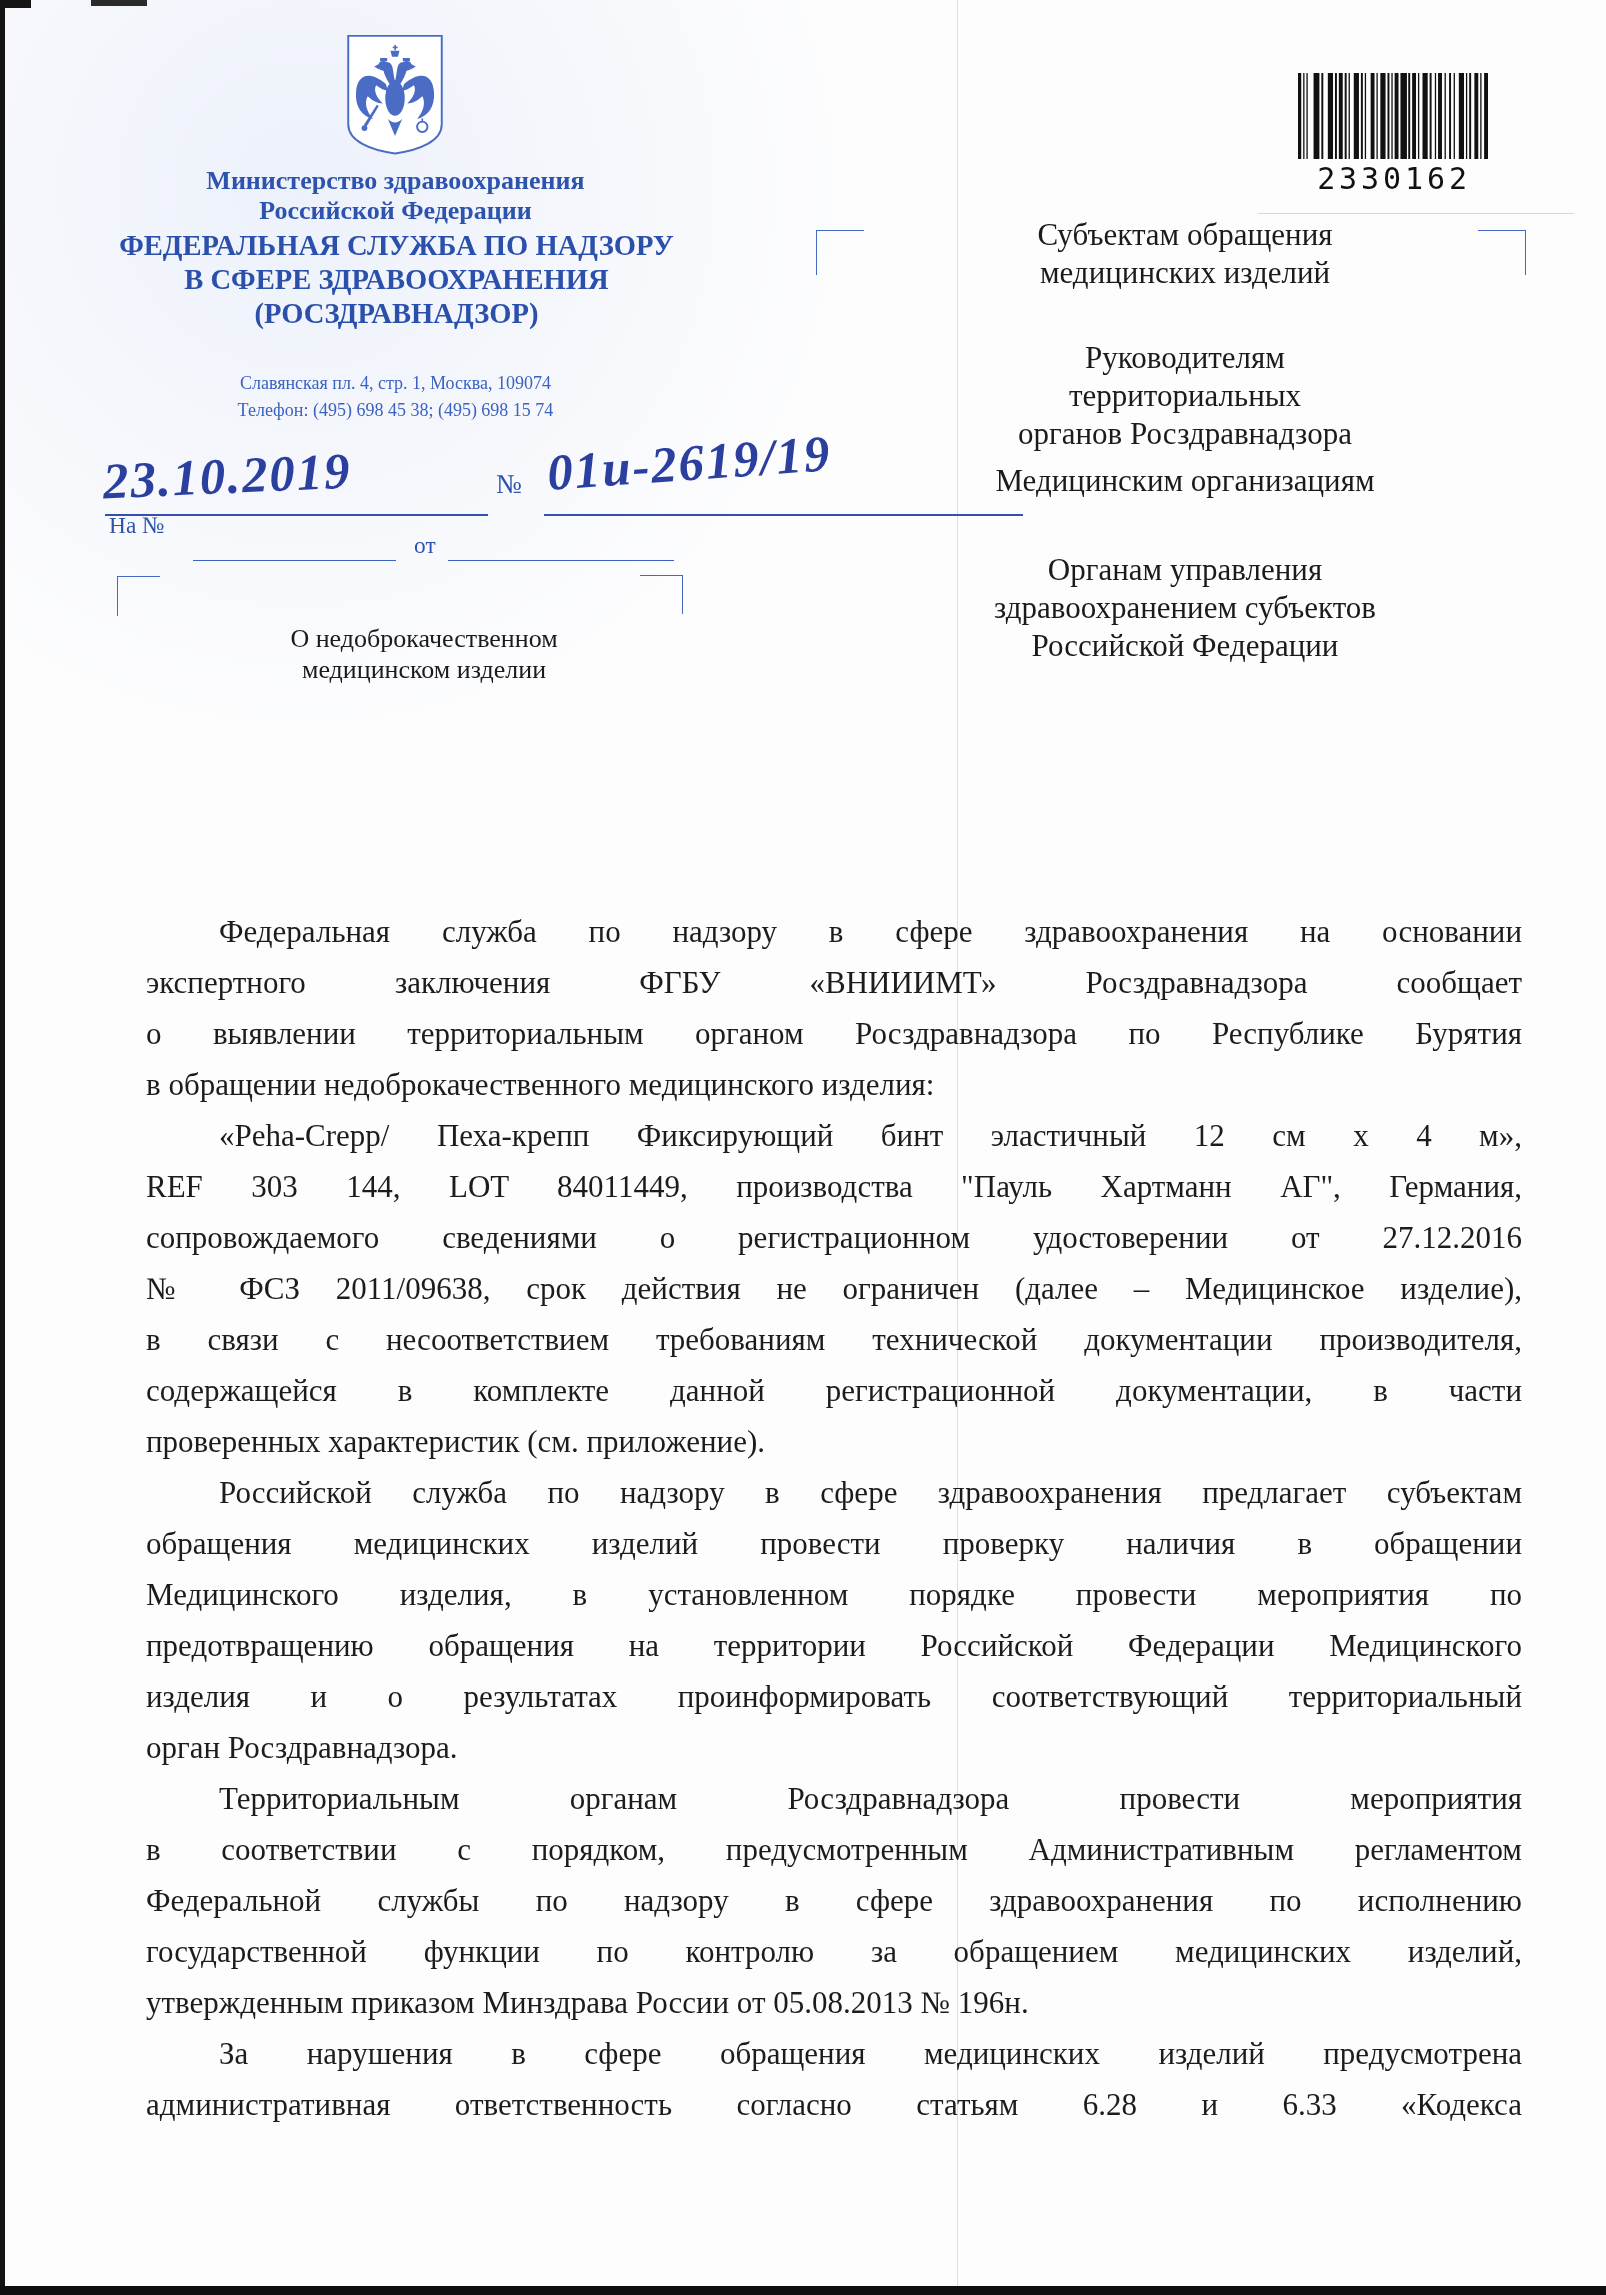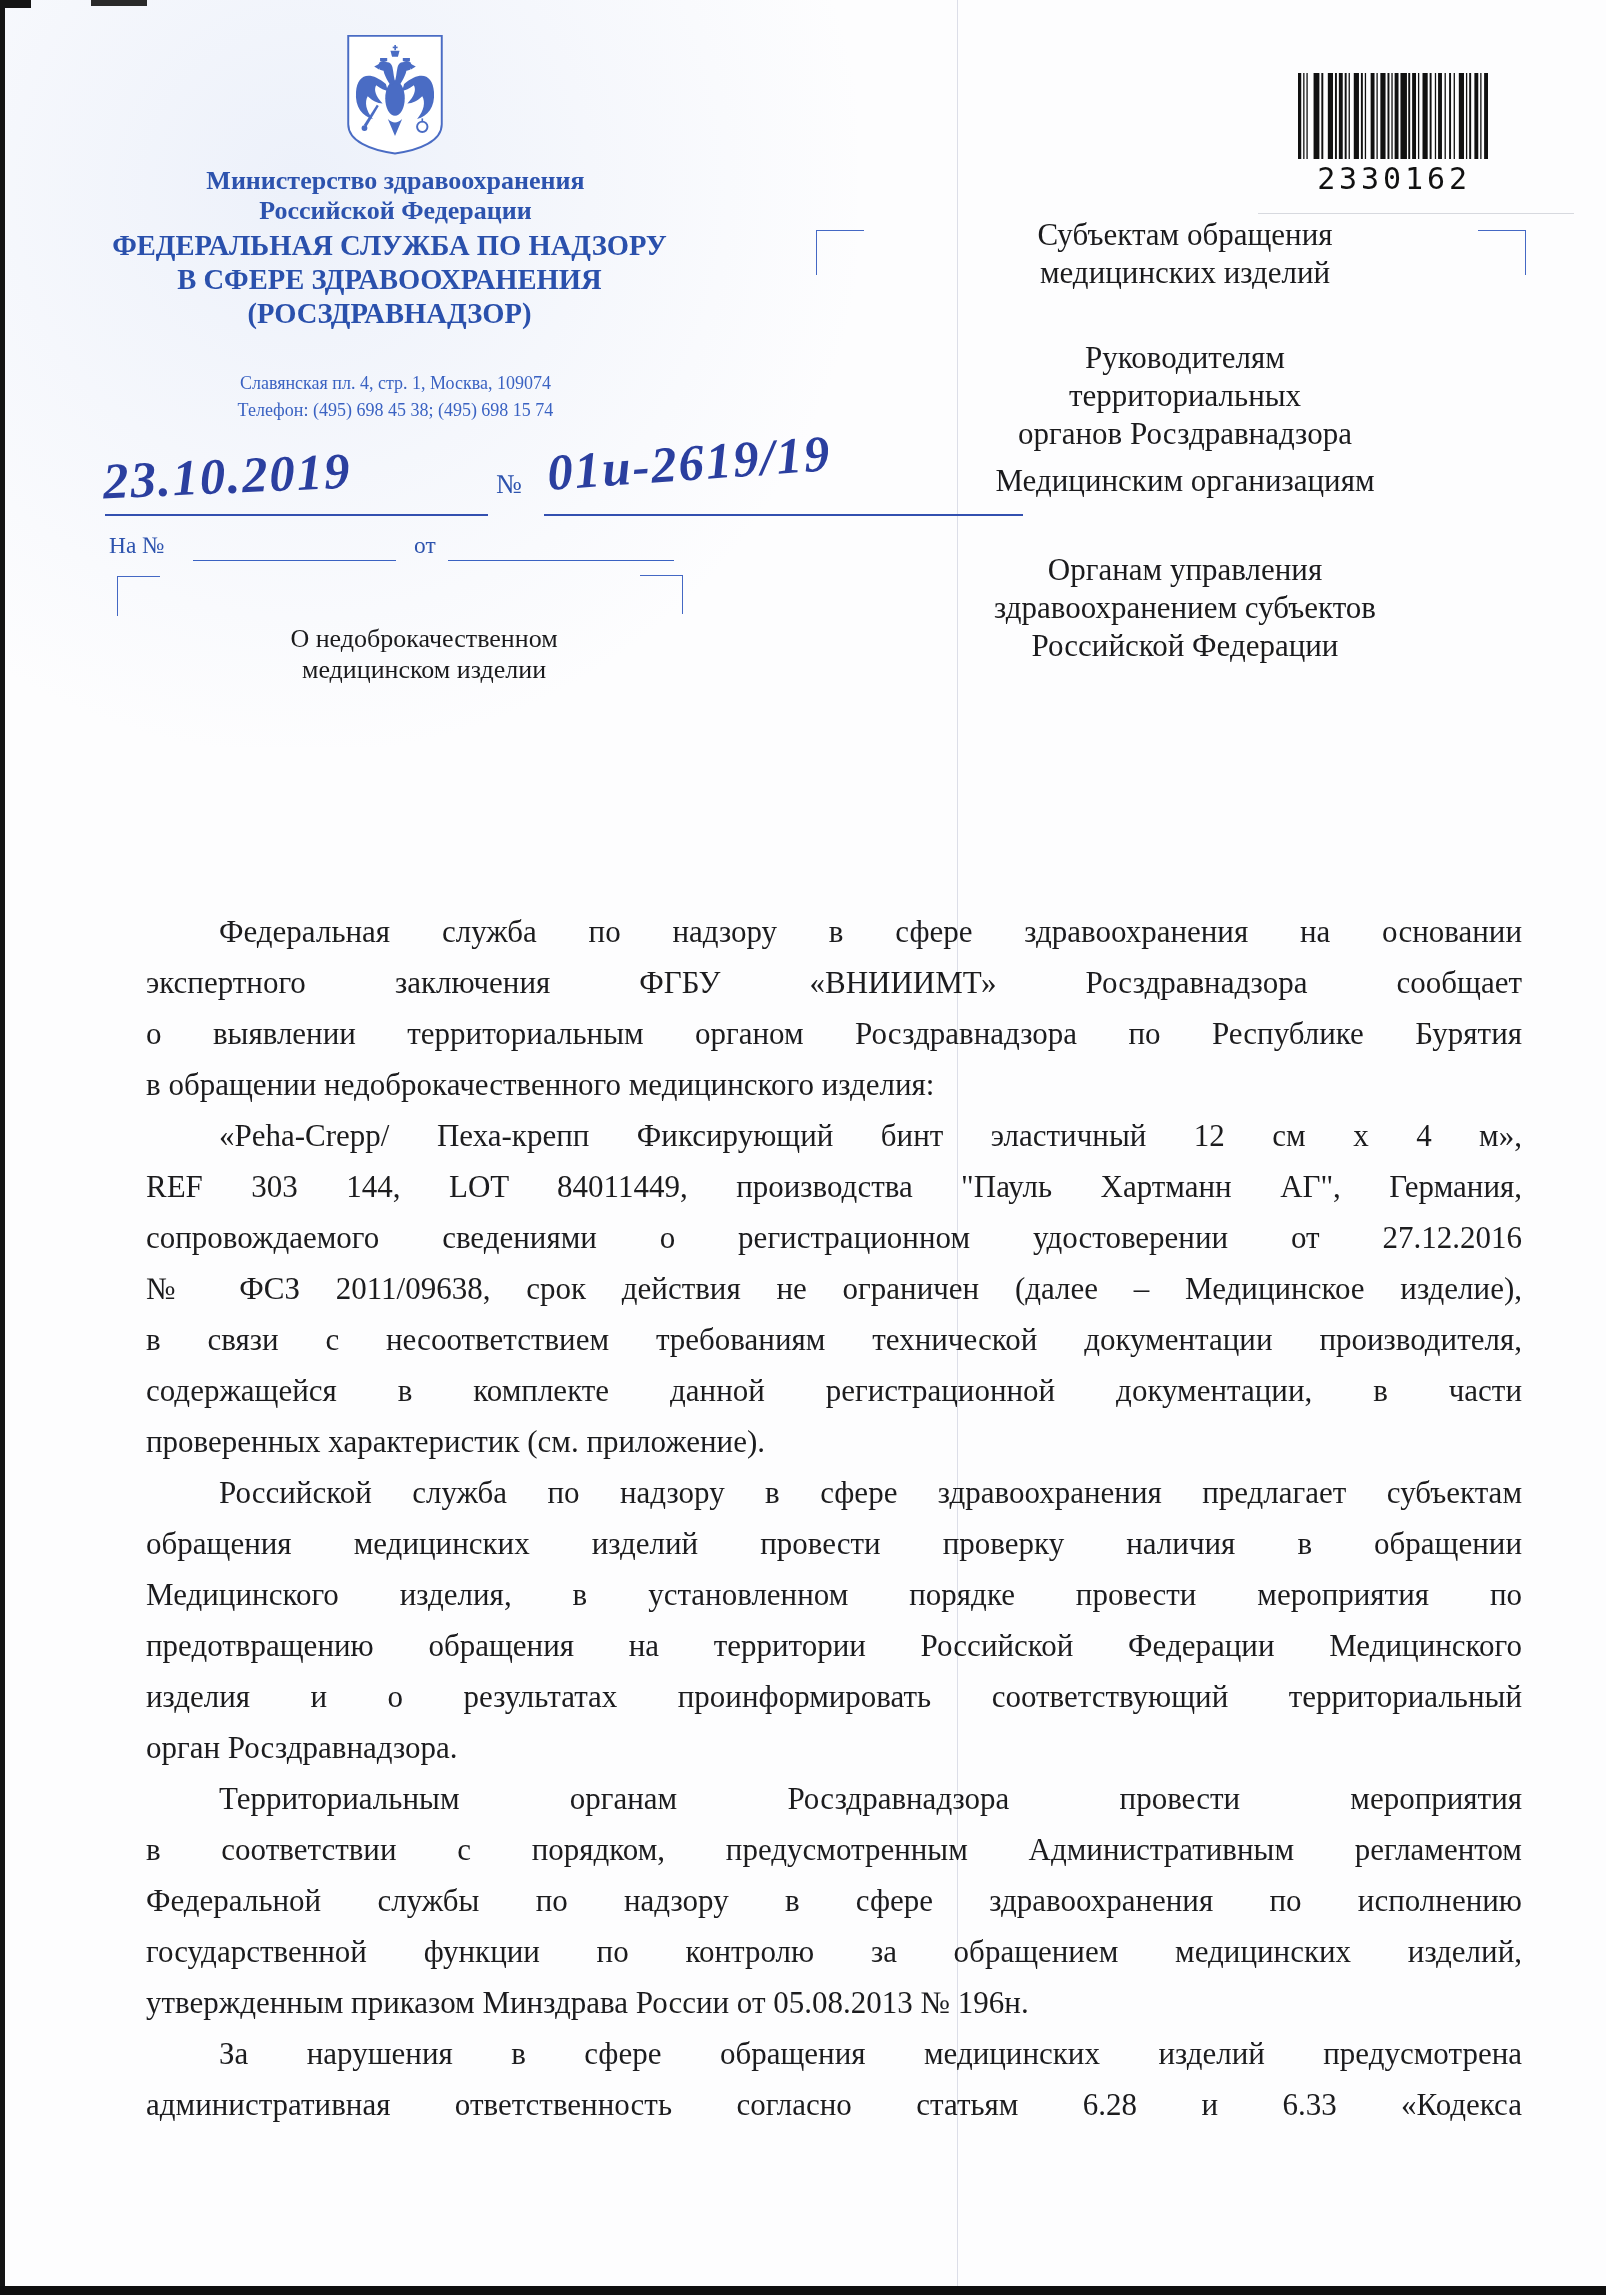--- a/index.html
+++ b/index.html
@@ -14,32 +14,32 @@
   .edge-left{left:0;top:0;width:5.2px;height:2295px;background:#141414;}
   .edge-bottom{left:0;top:2286px;width:1606px;height:9.7px;background:#101010;}
   .mark-tl{left:0;top:0;width:31px;height:7.8px;background:#151515;}
   .mark-top{left:91px;top:0;width:56px;height:5.8px;background:#2a2a2a;}
   .scanline-v{left:957px;top:0;width:1.3px;height:2295px;background:#d6d8e4;opacity:.85;}
   .scanline-h{left:1258px;top:213px;width:316px;height:1.3px;background:#c9ccd4;opacity:.75;}
   .tint{left:0;top:0;width:857px;height:747px;
     background:radial-gradient(ellipse at 35% 25%, rgba(203,216,242,.33), rgba(255,255,255,0) 72%);}
   .ministry{left:110px;top:166px;width:571px;text-align:center;
     font-weight:bold;font-size:26px;line-height:30px;color:#2d53ae;}
-  .service{left:91px;top:229px;width:597px;text-align:center;
+  .service{left:98px;top:229px;width:597px;text-align:center;
     font-weight:bold;font-size:28.6px;line-height:34px;color:#2a50ac;}
   .addr{left:110px;top:370px;width:571px;text-align:center;font-size:18px;line-height:27px;color:#3a62c2;}
   
   .hand{font-style:italic;font-weight:bold;color:#2b3f9f;letter-spacing:1.9px;}
   .hand-date{left:103px;top:447px;font-size:51px;transform:rotate(-2.5deg);}
   .hand-num{left:547px;top:434px;font-size:51px;transform:rotate(-4deg);}
   .no-sign{left:496px;top:469px;font-size:27px;color:#2d53ae;}
   .uline{height:1.9px;background:#3350b0;}
   .ul-date{left:105px;top:514px;width:383px;}
   .ul-num{left:544px;top:514px;width:479px;}
-  .nano{left:109px;top:532px;font-size:23.4px;color:#2d53ae;}
+  .nano{left:109px;top:512px;font-size:23.4px;color:#2d53ae;}
   .ot{left:414px;top:532px;font-size:23.4px;color:#2d53ae;}
   .ul-nano{left:193px;top:560px;width:203px;height:1.3px;background:#3a62c2;}
   .ul-ot{left:448px;top:560px;width:226px;height:1.3px;background:#3a62c2;}
   .crn-l{border-left:1.9px solid #4468c4;border-top:1.9px solid #4468c4;}
   .crn-r{border-right:1.9px solid #4468c4;border-top:1.9px solid #4468c4;}
   .crn-addr-l{left:816px;top:230px;width:47px;height:44px;}
   .crn-addr-r{left:1478px;top:230px;width:47px;height:44px;}
   .crn-subj-l{left:117px;top:576px;width:42px;height:39px;}
   .crn-subj-r{left:640px;top:575px;width:42px;height:38px;}
   

